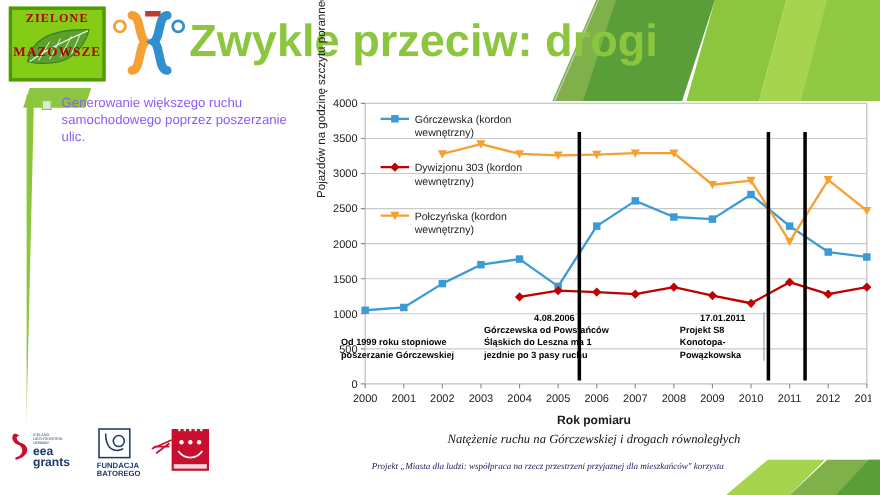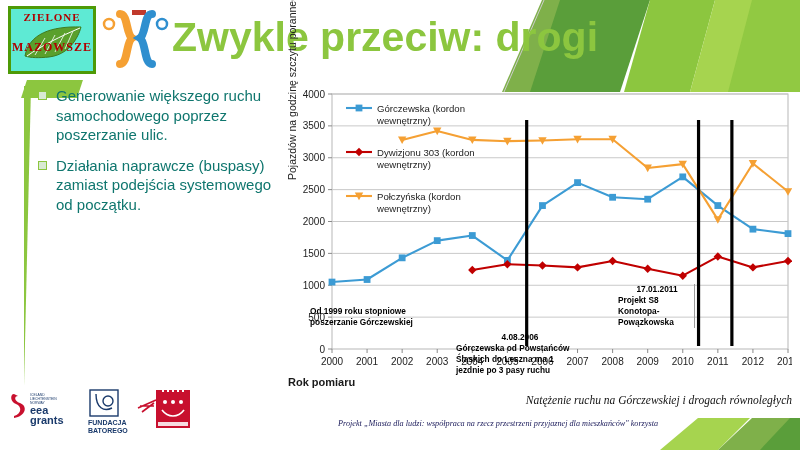--- a/index.html
+++ b/index.html
@@ -15,21 +15,21 @@
   
   .deco { position:absolute; top:0; right:0; width:300px; height:92px; overflow:hidden; }
   .deco svg { display:block; }
 
   
   .left-accent { position:absolute; left:24px; top:86px; width:7px; height:300px; }
 
   
   .logo-box { position:absolute; left:8px; top:6px; width:90px; height:70px; }
   .logo-frame {
-    width:88px; height:68px; border:3px solid #4e9a06; background:#5eead4;
+    width:88px; height:68px; border:3px solid #4e9a06; background:#84cc16;
     box-sizing:border-box; position:relative;
   }
   .logo-word {
     position:absolute; left:0; right:0; text-align:center;
     font-family:"Liberation Serif", serif; font-weight:bold;
     color:#b00000; letter-spacing:1px; font-size:11px;
   }
   .logo-word.top { top:2px; }
   .logo-word.bot { bottom:16px; font-size:12px; }
   .logo-leaf { position:absolute; left:12px; top:15px; }
@@ -46,37 +46,37 @@
     letter-spacing:0px; white-space:nowrap;text-align:center;
   }
 
   
   .bullets { position:absolute; left:38px; top:86px; width:240px; }
   .bullet { display:flex; margin-bottom:11px; }
   .bullet-marker {
     width:9px; height:9px; border:1.5px solid #8cc63f; background:#d9ead3;
     flex:0 0 auto; margin-top:5px; margin-right:9px; box-sizing:border-box;
   }
-  .bullet-text { font-size:15px; color:#0f766e; line-height:1.30; }
+  .bullet-text { font-size:12px; color:#8b5cf6; line-height:1.30; }
 
   
   .chart-wrap { position:absolute; left:288px; top:84px; width:504px; height:340px; }
   .ylabel {
     position:absolute; left:-2px; top:96px;
     transform:rotate(-90deg); transform-origin:left top;
     font-size:10.5px; color:#222; white-space:nowrap;
     font-family:"Liberation Sans", sans-serif;
   }
   .plot-svg { position:absolute; left:0; top:0; }
   .xlabel {
-    position:absolute; left:0; right:0; top:292px; text-align:left;
+    position:absolute; left:0; right:0; top:292px; text-align:center;
     font-size:11px; font-weight:bold; color:#1a1a1a;
   }
   .caption {
-    position:absolute; left:0; right:0; top:310px; text-align:right;
+    position:absolute; left:0; right:0; top:310px; text-align:center;
     font-size:11.5px; font-style:italic; color:#111;
     font-family:"Liberation Serif", serif;
   }
 
   .annot {
     position:absolute; font-size:8.3px; font-weight:bold; color:#000;
     line-height:1.32; font-family:"Liberation Sans", sans-serif;
   }
 
   
@@ -135,24 +135,20 @@
       <circle cx="62" cy="16" r="5" fill="none" stroke="#2f8fcf" stroke-width="2.5"></circle>
     </svg>
   </div>
 
   <div class="title">Zwykle przeciw: drogi</div>
 
   <div class="bullets">
     <div class="bullet">
       <span class="bullet-marker"></span>
       <span class="bullet-text">Generowanie większego ruchu samochodowego poprzez poszerzanie ulic.</span>
-    </div>
-    <div class="bullet">
-      <span class="bullet-marker"></span>
-      <span class="bullet-text">Działania naprawcze (buspasy) zamiast podejścia systemowego od początku.</span>
     </div>
   </div>
 
   <div class="chart-wrap">
     <div class="ylabel">Pojazdów na godzinę szczytu porannego</div>
     <svg class="plot-svg" id="plot" width="504" height="292">
         <rect x="44" y="10" width="456" height="255" fill="#ffffff" stroke="#b7b7b7" stroke-width="1"></rect>
         <line x1="40" y1="265" x2="44" y2="265" stroke="#8a8a8a" stroke-width="1"></line>
         <text x="37" y="268.5" text-anchor="end" font-size="10" fill="#222" font-family="Liberation Sans, sans-serif">0</text>
         <line x1="44" y1="233.125" x2="500" y2="233.125" stroke="#c9c9c9" stroke-width="1"></line>
@@ -261,21 +257,21 @@
         <polygon points="66.8,108.6 75.2,108.6 71,116.2" fill="#f5a033"></polygon>
         <text x="89" y="115.6" font-size="9.6" fill="#222" font-family="Liberation Sans, sans-serif">Połczyńska (kordon</text>
         <text x="89" y="128" font-size="9.6" fill="#222" font-family="Liberation Sans, sans-serif">wewnętrzny)</text>
       </svg>
     <div class="xlabel">Rok pomiaru</div>
     <div class="caption">Natężenie ruchu na Górczewskiej i drogach równoległych</div>
   <div class="annot" style="left: 22px; top: 222px; width: 122px;">
         <div>Od 1999 roku stopniowe</div>
         <div>poszerzanie Górczewskiej</div>
       </div>
-      <div class="annot" style="left: 168px; top: 200px; width: 128px; margin-top: 48px;">
+      <div class="annot" style="left: 152px; top: 200px; width: 128px;">
         <div style="text-align: center;">4.08.2006</div>
         <div>Górczewska od Powstańców</div>
         <div>Śląskich do Leszna ma 1</div>
         <div>jezdnie po 3 pasy ruchu</div>
       </div>
       <div class="annot" style="left: 330px; top: 200px; width: 78px;">
         <div style="text-align: center;">17.01.2011</div>
         <div>Projekt S8</div>
         <div>Konotopa-</div>
         <div>Powązkowska</div>

